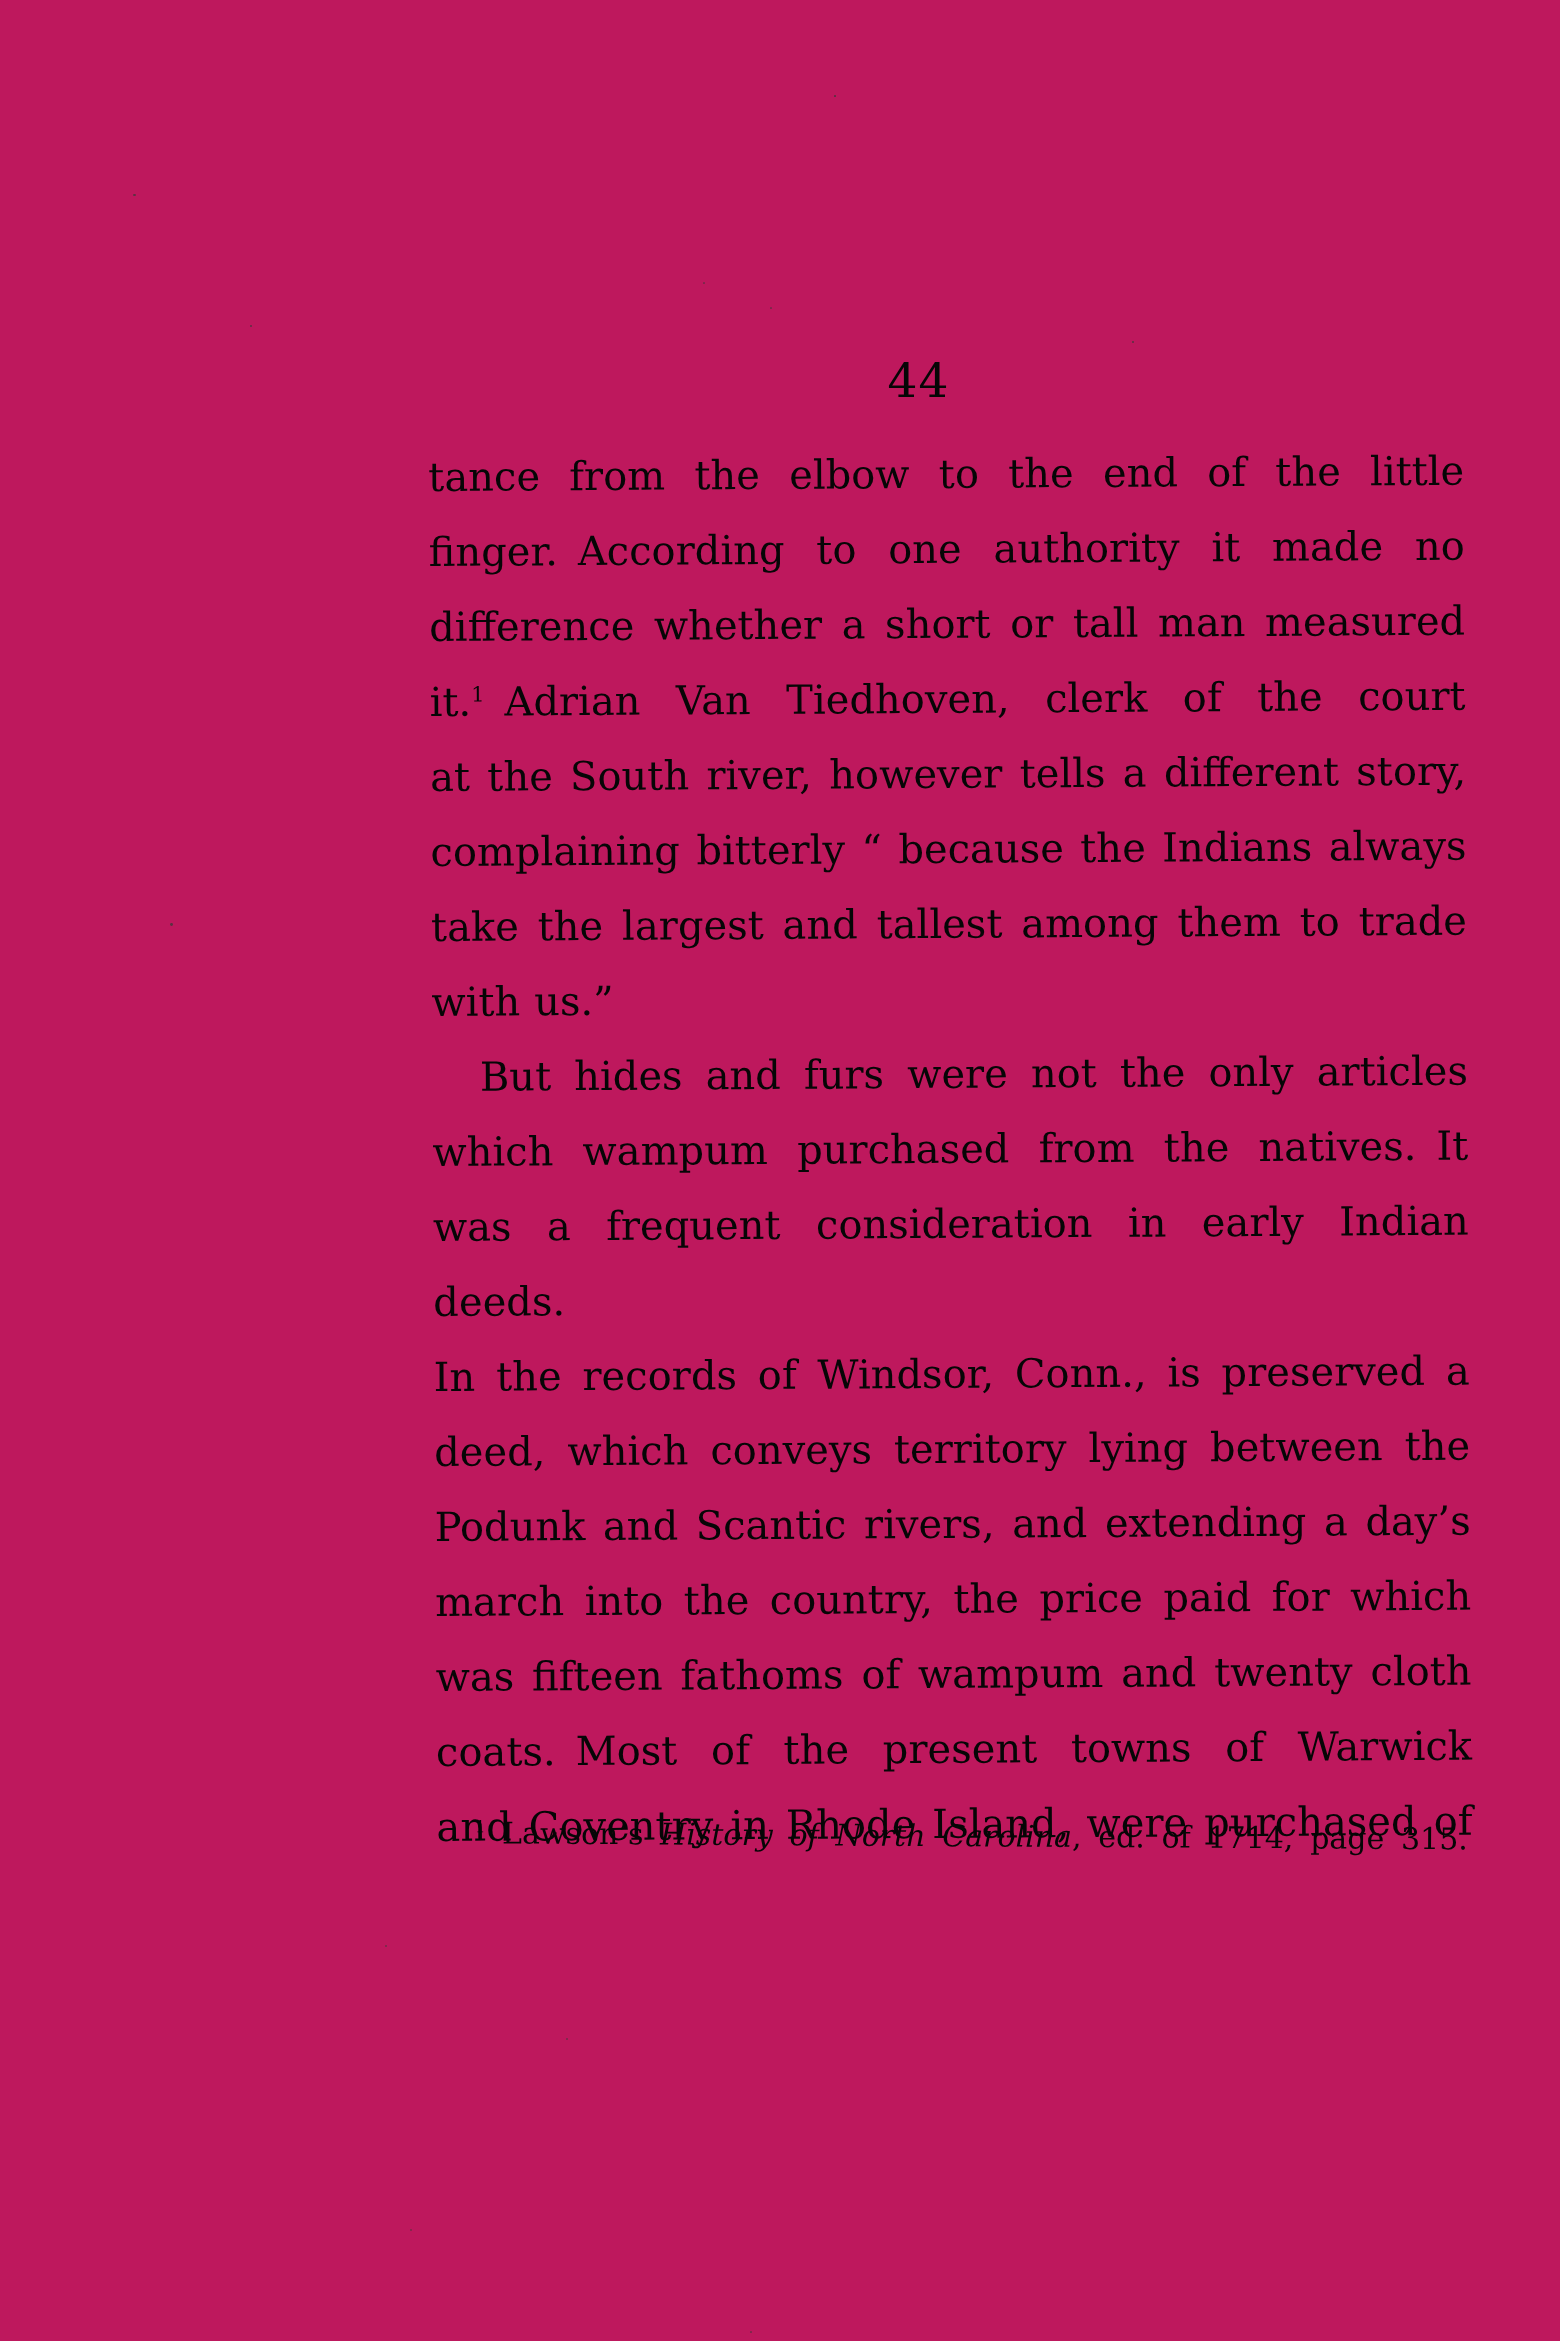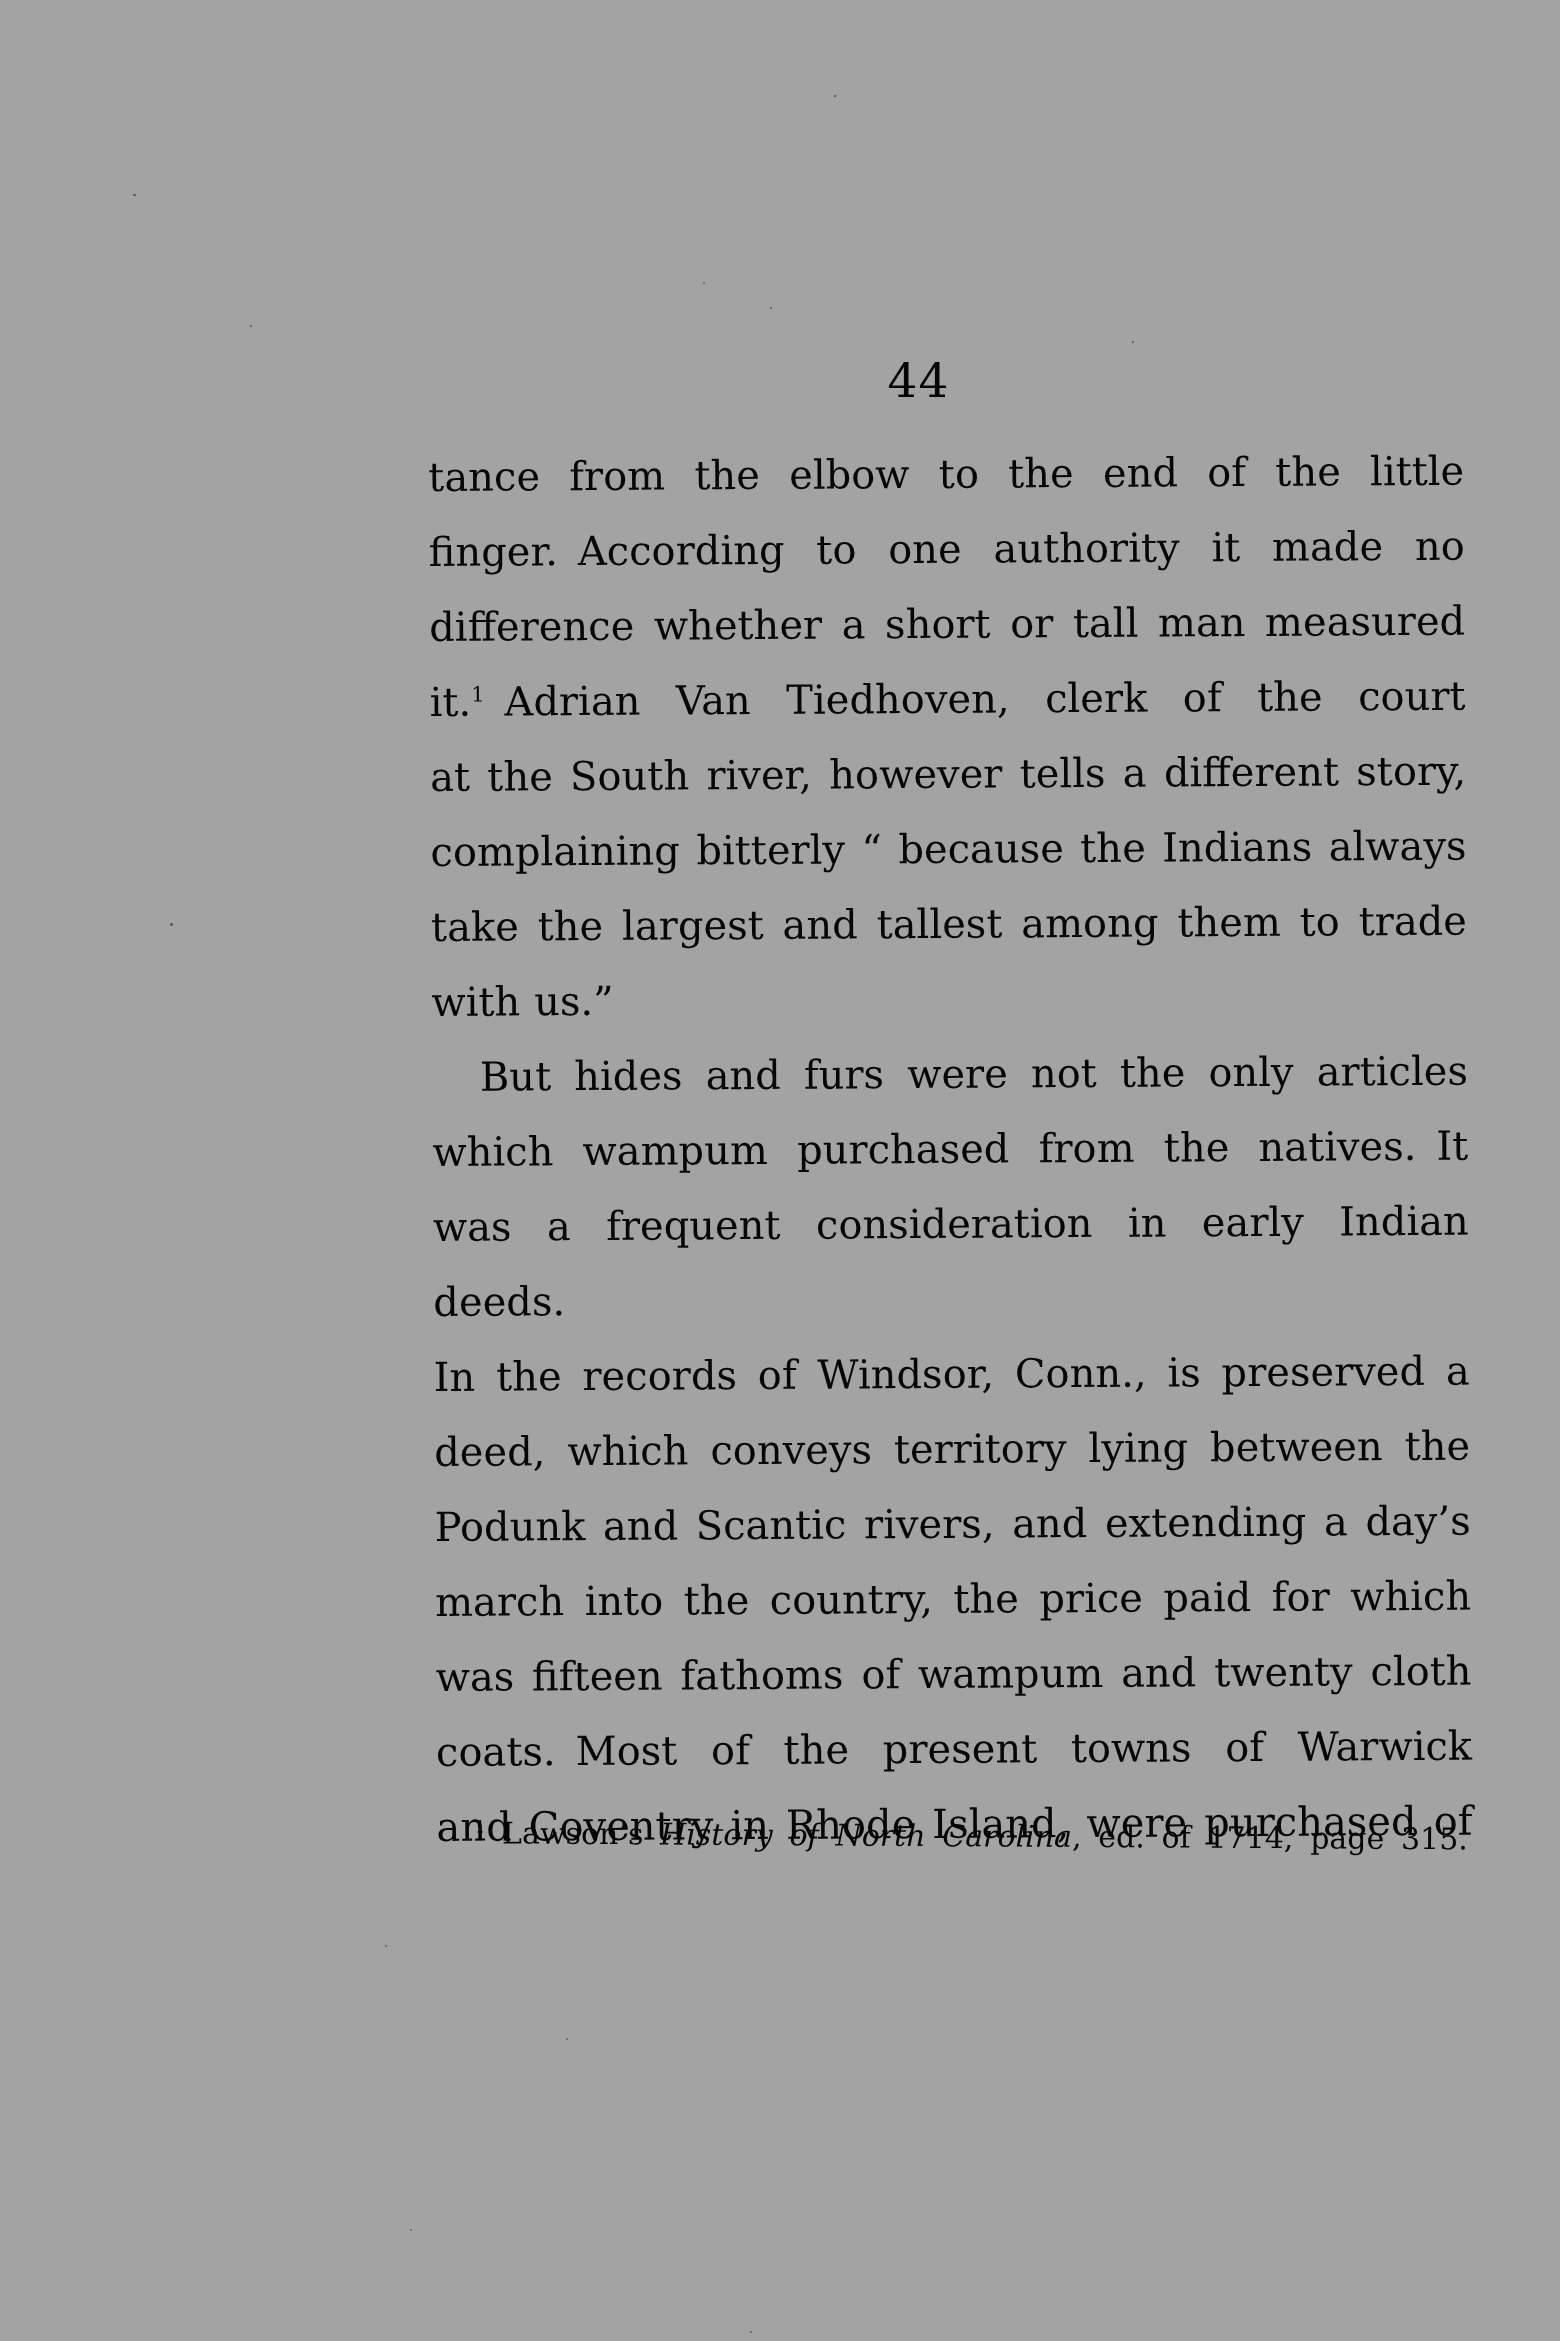--- a/index.html
+++ b/index.html
@@ -1,20 +1,20 @@
 <!DOCTYPE html>
 <html style="font-size:9px"><head>
 <meta charset="utf-8">
 <style>
   html,body{margin:0;padding:0;background:#ffffff;}
   .page{
     position:relative;
     width:1561px;
     height:2342px;
-    background:#a3a3a3;
+    background:#be185d;
     color:#060606;
     font-family:"DejaVu Serif", serif;
     overflow:hidden;
   }
   .page-number{
     position:absolute;
     top:353px;
     left:874px;
     width:89px;
     text-align:center;

